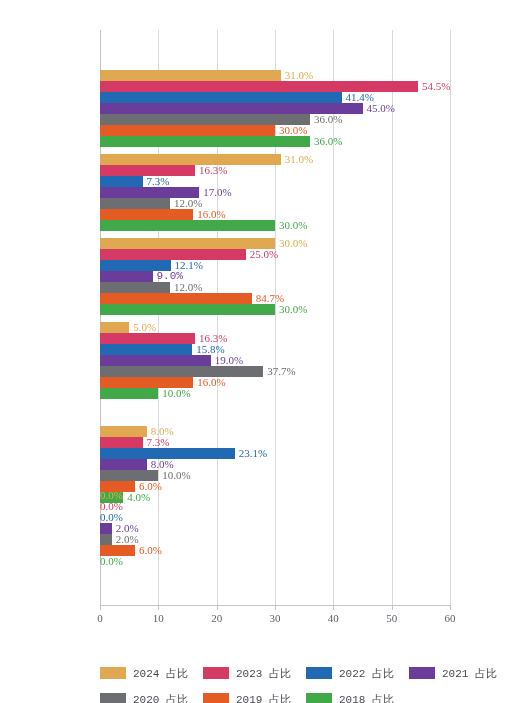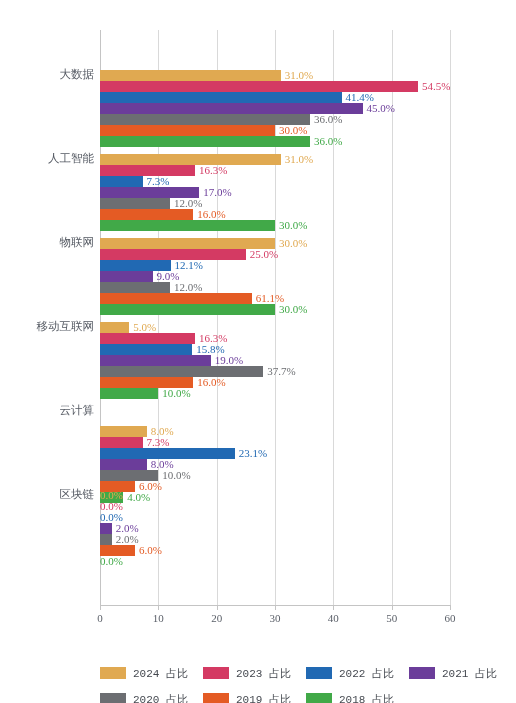--- a/index.html
+++ b/index.html
@@ -225,29 +225,29 @@
         <div class="bar-row" style="top: 11px;">
           <div class="bar-rect" style="width: 145.833px; background: rgb(212, 58, 99);"></div>
           <div class="bar-value" style="left: 149.833px; color: rgb(212, 58, 99);">25.0%</div>
         </div>
         <div class="bar-row" style="top: 22px;">
           <div class="bar-rect" style="width: 70.5833px; background: rgb(33, 105, 179);"></div>
           <div class="bar-value" style="left: 74.5833px; color: rgb(33, 105, 179);">12.1%</div>
         </div>
         <div class="bar-row" style="top: 33px;">
           <div class="bar-rect" style="width: 52.5px; background: rgb(107, 61, 154);"></div>
-          <div class="bar-value" style="left: 56.5px; color: rgb(107, 61, 154);">9.0%</div>
+          <div class="bar-value" style="left: 56.5px; color: rgb(107, 61, 154); font-family: Liberation Mono, monospace;">9.0%</div>
         </div>
         <div class="bar-row" style="top: 44px;">
           <div class="bar-rect" style="width: 70px; background: rgb(108, 110, 114);"></div>
           <div class="bar-value" style="left: 74px; color: rgb(108, 110, 114);">12.0%</div>
         </div>
         <div class="bar-row" style="top: 55px;">
           <div class="bar-rect" style="width: 151.667px; background: rgb(228, 91, 36);"></div>
-          <div class="bar-value" style="left: 155.667px; color: rgb(228, 91, 36);">61.1%</div>
+          <div class="bar-value" style="left: 155.667px; color: rgb(228, 91, 36);">84.7%</div>
         </div>
         <div class="bar-row" style="top: 66px;">
           <div class="bar-rect" style="width: 175px; background: rgb(65, 169, 72);"></div>
           <div class="bar-value" style="left: 179px; color: rgb(65, 169, 72);">30.0%</div>
         </div>
       </div>
       <div class="bar-group" style="top: 258px; height: 77px;">
         <div class="bar-row" style="top: 0px;">
           <div class="bar-rect" style="width: 29.1667px; background: rgb(224, 169, 81);"></div>
           <div class="bar-value" style="left: 33.1667px; color: rgb(224, 169, 81);">5.0%</div>
@@ -330,28 +330,20 @@
           <div class="bar-value" style="left: 39px; color: rgb(228, 91, 36);">6.0%</div>
         </div>
         <div class="bar-row" style="top: 66px;">
           <div class="bar-value" style="left: 0px; color: rgb(65, 169, 72);">0.0%</div>
         </div>
       </div>
     </div>
 
   <div id="axis-bottom-line"></div>
 
-  <div id="cat-label-wrap">
-      <div class="cat-label" style="top: 36.5px;">大数据</div>
-      <div class="cat-label" style="top: 120.5px;">人工智能</div>
-      <div class="cat-label" style="top: 204.5px;">物联网</div>
-      <div class="cat-label" style="top: 288.5px;">移动互联网</div>
-      <div class="cat-label" style="top: 372.5px;">云计算</div>
-      <div class="cat-label" style="top: 456.5px;">区块链</div>
-    </div>
 
   <div id="legend">
       <div class="legend-item" style="left: 0px; top: 0px;"><span class="legend-swatch" style="background: rgb(224, 169, 81);"></span><span class="legend-label">2024 占比</span></div>
       <div class="legend-item" style="left: 103px; top: 0px;"><span class="legend-swatch" style="background: rgb(212, 58, 99);"></span><span class="legend-label">2023 占比</span></div>
       <div class="legend-item" style="left: 206px; top: 0px;"><span class="legend-swatch" style="background: rgb(33, 105, 179);"></span><span class="legend-label">2022 占比</span></div>
       <div class="legend-item" style="left: 309px; top: 0px;"><span class="legend-swatch" style="background: rgb(107, 61, 154);"></span><span class="legend-label">2021 占比</span></div>
       <div class="legend-item" style="left: 0px; top: 26px;"><span class="legend-swatch" style="background: rgb(108, 110, 114);"></span><span class="legend-label">2020 占比</span></div>
       <div class="legend-item" style="left: 103px; top: 26px;"><span class="legend-swatch" style="background: rgb(228, 91, 36);"></span><span class="legend-label">2019 占比</span></div>
       <div class="legend-item" style="left: 206px; top: 26px;"><span class="legend-swatch" style="background: rgb(65, 169, 72);"></span><span class="legend-label">2018 占比</span></div>
     </div>

